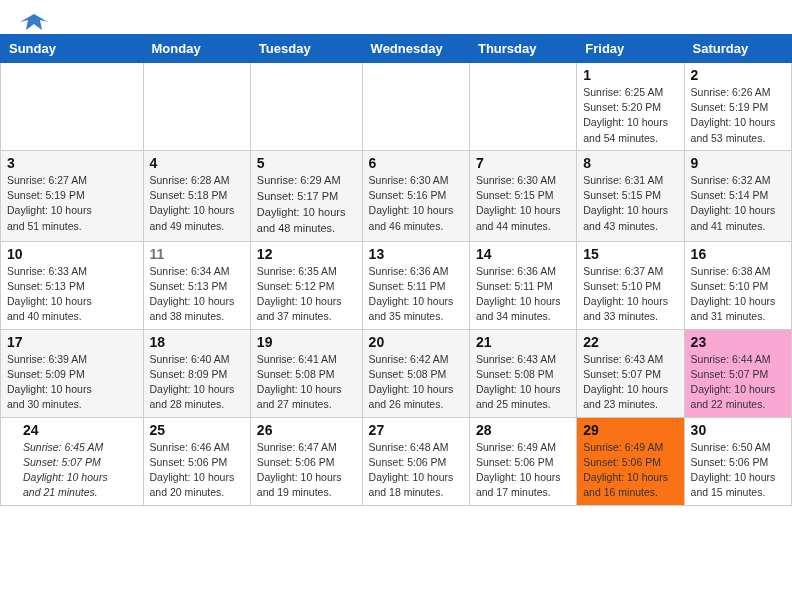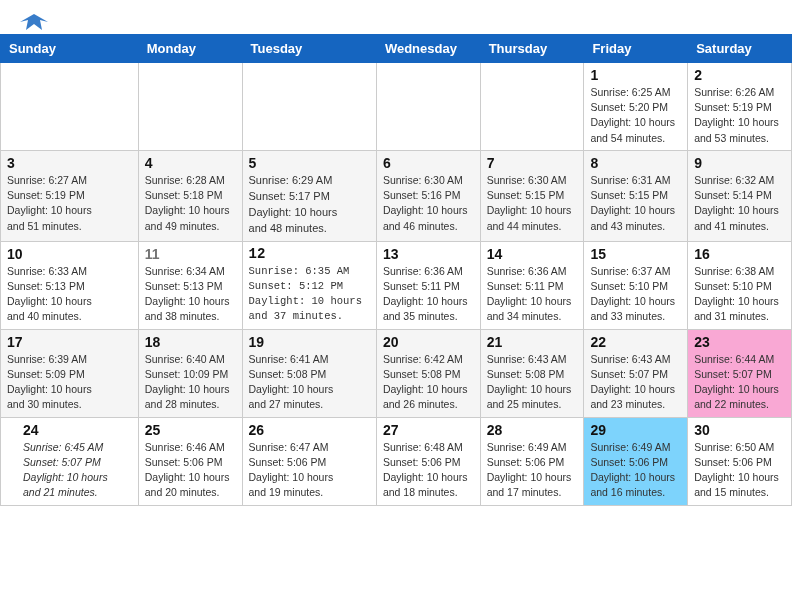--- a/index.html
+++ b/index.html
@@ -119,21 +119,21 @@
 Daylight: 10 hours
 and 40 minutes.</div>
         </td>
         <td style="border: 1px solid rgb(204, 204, 204); vertical-align: top; padding: 4px 6px; min-height: 80px; height: 88px; background: rgb(255, 255, 255);">
           <span style="font-size: 14px; font-weight: bold; color: #737373; display: block; margin-bottom: 2px;">11</span>
           <div style="font-size: 10.5px; color: rgb(51, 51, 51); line-height: 1.45; white-space: pre-wrap;">Sunrise: 6:34 AM
 Sunset: 5:13 PM
 Daylight: 10 hours
 and 38 minutes.</div>
         </td>
-        <td style="border: 1px solid rgb(204, 204, 204); vertical-align: top; padding: 4px 6px; min-height: 80px; height: 88px; background: rgb(255, 255, 255); font-family: Liberation Mono, monospace;">
+        <td style="border: 1px solid rgb(204, 204, 204); vertical-align: top; padding: 4px 6px; min-height: 80px; height: 88px; background: rgb(255, 255, 255);">
           <span style="font-size: 14px; font-weight: bold; color: rgb(17, 17, 17); display: block; margin-bottom: 2px;">12</span>
           <div style="font-size: 10.5px; color: rgb(51, 51, 51); line-height: 1.45; white-space: pre-wrap;">Sunrise: 6:35 AM
 Sunset: 5:12 PM
 Daylight: 10 hours
 and 37 minutes.</div>
         </td>
         <td style="border: 1px solid rgb(204, 204, 204); vertical-align: top; padding: 4px 6px; min-height: 80px; height: 88px; background: rgb(255, 255, 255);">
           <span style="font-size: 14px; font-weight: bold; color: rgb(17, 17, 17); display: block; margin-bottom: 2px;">13</span>
           <div style="font-size: 10.5px; color: rgb(51, 51, 51); line-height: 1.45; white-space: pre-wrap;">Sunrise: 6:36 AM
 Sunset: 5:11 PM
@@ -166,21 +166,21 @@
         <td style="border: 1px solid rgb(204, 204, 204); vertical-align: top; padding: 4px 6px; min-height: 80px; height: 88px; background: rgb(245, 245, 245);">
           <span style="font-size: 14px; font-weight: bold; color: rgb(17, 17, 17); display: block; margin-bottom: 2px;">17</span>
           <div style="font-size: 10.5px; color: rgb(51, 51, 51); line-height: 1.45; white-space: pre-wrap;">Sunrise: 6:39 AM
 Sunset: 5:09 PM
 Daylight: 10 hours
 and 30 minutes.</div>
         </td>
         <td style="border: 1px solid rgb(204, 204, 204); vertical-align: top; padding: 4px 6px; min-height: 80px; height: 88px; background: rgb(245, 245, 245);">
           <span style="font-size: 14px; font-weight: bold; color: rgb(17, 17, 17); display: block; margin-bottom: 2px;">18</span>
           <div style="font-size: 10.5px; color: rgb(51, 51, 51); line-height: 1.45; white-space: pre-wrap;">Sunrise: 6:40 AM
-Sunset: 10:09 PM
+Sunset: 8:09 PM
 Daylight: 10 hours
 and 28 minutes.</div>
         </td>
         <td style="border: 1px solid rgb(204, 204, 204); vertical-align: top; padding: 4px 6px; min-height: 80px; height: 88px; background: rgb(245, 245, 245);">
           <span style="font-size: 14px; font-weight: bold; color: rgb(17, 17, 17); display: block; margin-bottom: 2px;">19</span>
           <div style="font-size: 10.5px; color: rgb(51, 51, 51); line-height: 1.45; white-space: pre-wrap;">Sunrise: 6:41 AM
 Sunset: 5:08 PM
 Daylight: 10 hours
 and 27 minutes.</div>
         </td>
@@ -242,21 +242,21 @@
 Daylight: 10 hours
 and 18 minutes.</div>
         </td>
         <td style="border: 1px solid rgb(204, 204, 204); vertical-align: top; padding: 4px 6px; min-height: 80px; height: 88px; background: rgb(255, 255, 255);">
           <span style="font-size: 14px; font-weight: bold; color: rgb(17, 17, 17); display: block; margin-bottom: 2px;">28</span>
           <div style="font-size: 10.5px; color: rgb(51, 51, 51); line-height: 1.45; white-space: pre-wrap;">Sunrise: 6:49 AM
 Sunset: 5:06 PM
 Daylight: 10 hours
 and 17 minutes.</div>
         </td>
-        <td style="border: 1px solid rgb(204, 204, 204); vertical-align: top; padding: 4px 6px; min-height: 80px; height: 88px; background: #7dd3fc;">
+        <td style="border: 1px solid rgb(204, 204, 204); vertical-align: top; padding: 4px 6px; min-height: 80px; height: 88px; background: #f97316;">
           <span style="font-size: 14px; font-weight: bold; color: rgb(17, 17, 17); display: block; margin-bottom: 2px;">29</span>
           <div style="font-size: 10.5px; color: rgb(51, 51, 51); line-height: 1.45; white-space: pre-wrap;">Sunrise: 6:49 AM
 Sunset: 5:06 PM
 Daylight: 10 hours
 and 16 minutes.</div>
         </td>
         <td style="border: 1px solid rgb(204, 204, 204); vertical-align: top; padding: 4px 6px; min-height: 80px; height: 88px; background: rgb(255, 255, 255);">
           <span style="font-size: 14px; font-weight: bold; color: rgb(17, 17, 17); display: block; margin-bottom: 2px;">30</span>
           <div style="font-size: 10.5px; color: rgb(51, 51, 51); line-height: 1.45; white-space: pre-wrap;">Sunrise: 6:50 AM
 Sunset: 5:06 PM

